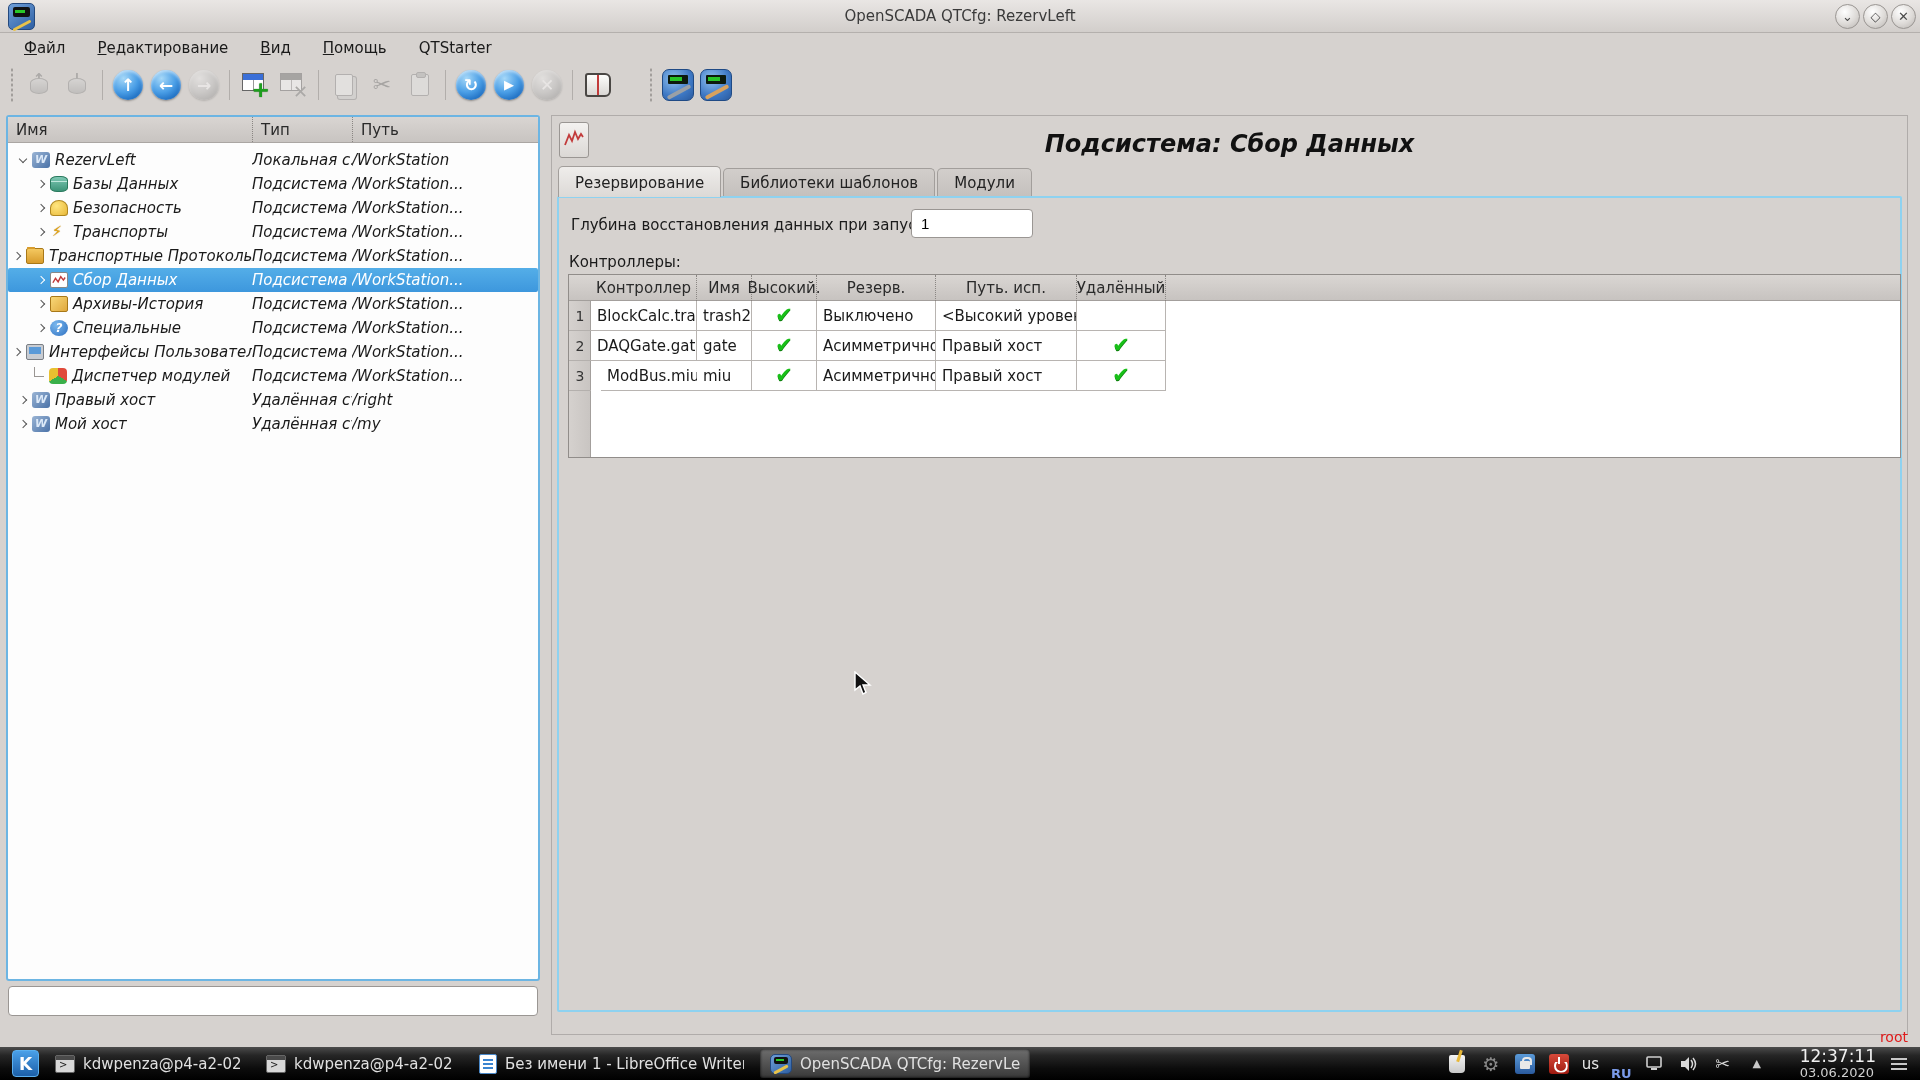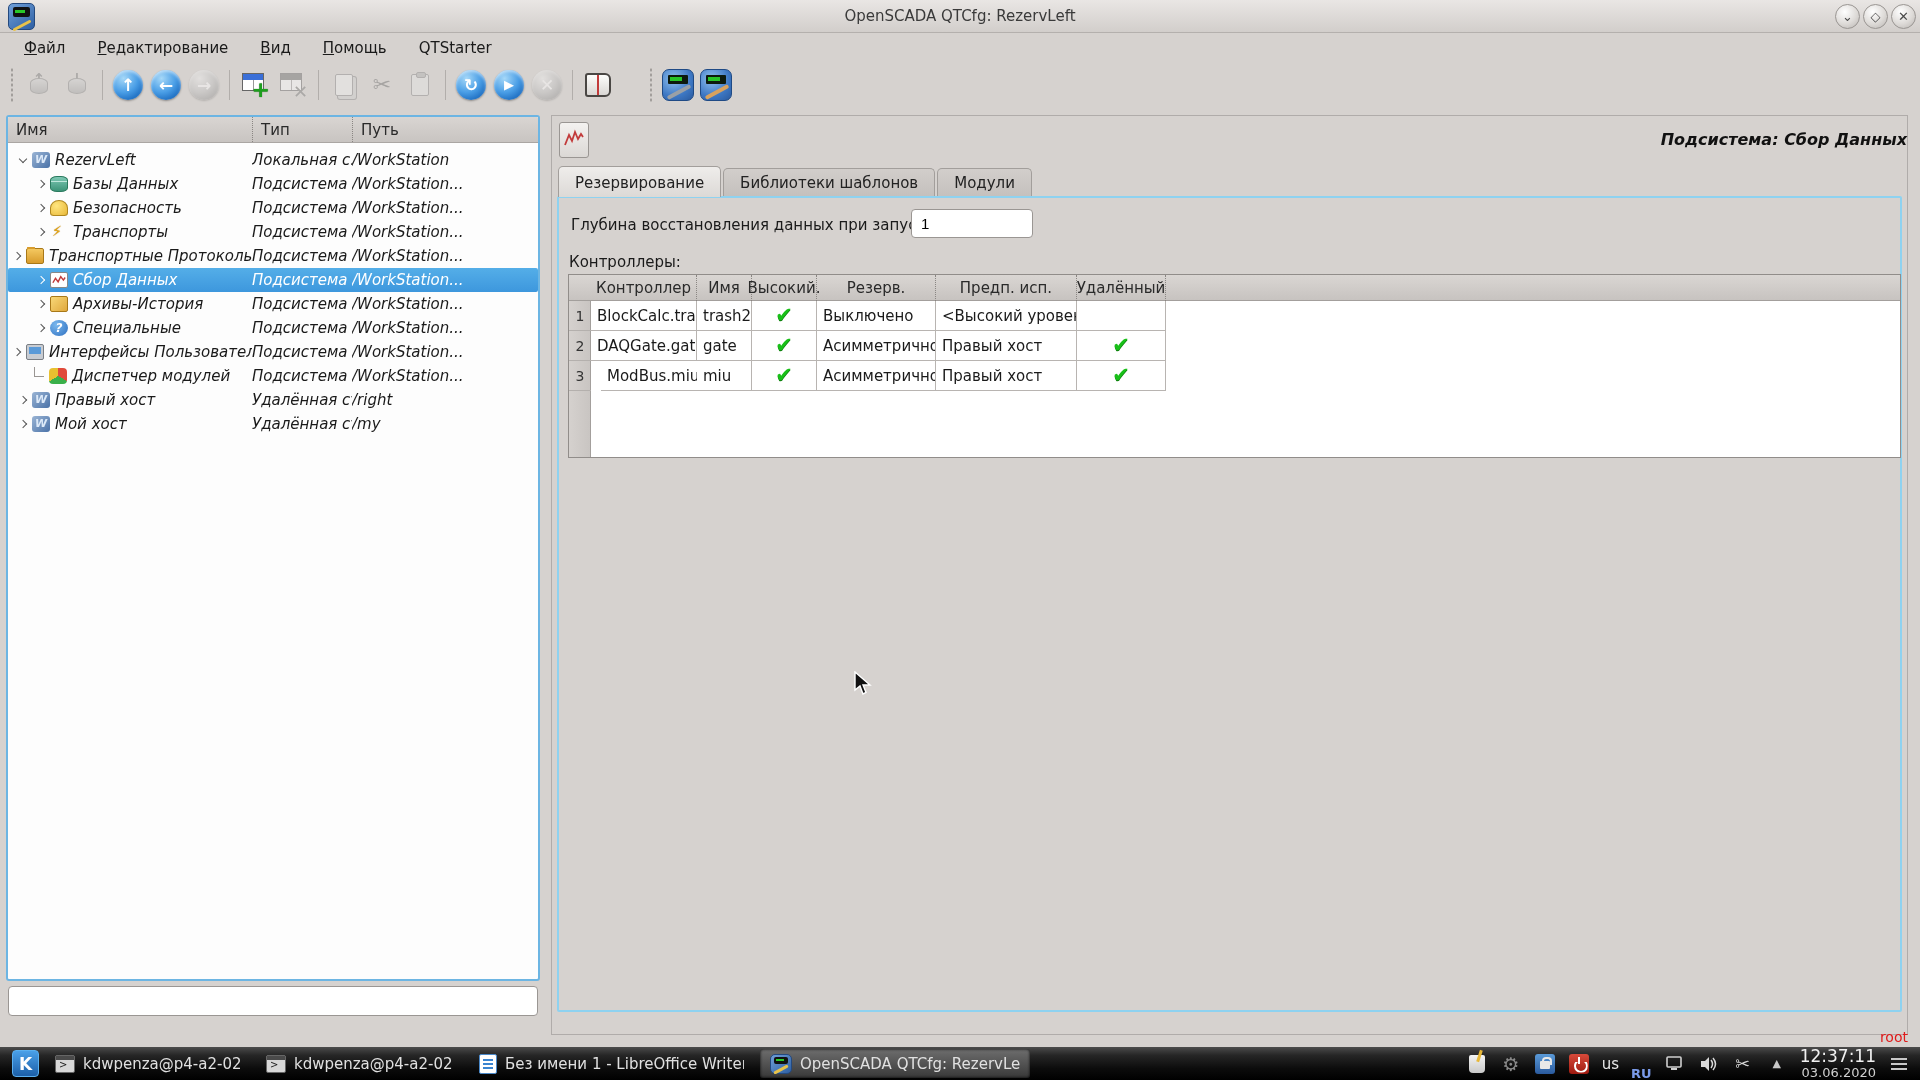--- a/index.html
+++ b/index.html
@@ -118,22 +118,22 @@
   .ic-mod { background:conic-gradient(#e04a3a 0 33%, #3ab04a 33% 66%, #e8c030 66%); border-radius:4px; }
   #treeinput { position:absolute; left:8px; top:986px; width:530px; height:30px;
     border:1px solid #9a9693; border-radius:4px; background:#fff; font-size:15px; padding:0 8px; }
 
   
   #rightpanel { position:absolute; left:551px; top:115px; width:1357px; height:920px;
     border:1px solid #b0acaa; background:#d6d2cf; }
   #wave-btn { position:absolute; left:7px; top:6px; width:30px; height:36px;
     background:linear-gradient(#f4f2f0,#dbd8d5); border:1px solid #9a9693; border-radius:3px;
     display:flex; align-items:center; justify-content:center; }
-  #panel-title { position:absolute; left:0; right:0; top:14px; text-align:right;
-    font-size:16px; font-weight:bold; font-style:italic; color:#111; }
+  #panel-title { position:absolute; left:0; right:0; top:14px; text-align:center;
+    font-size:24px; font-weight:bold; font-style:italic; color:#111; }
   #tabbar { position:absolute; left:6px; top:53px; display:flex; align-items:flex-end; height:28px; }
   .tab { padding:5px 16px 5px; font-size:15px; border:1px solid #a29e9b; border-bottom:none;
     border-radius:5px 5px 0 0; background:linear-gradient(#d2cecb,#c4c0bd); margin-right:2px; color:#222; }
   .tab.active { background:linear-gradient(#efedeb,#dcd9d6); padding-top:7px; position:relative; z-index:2; }
   #tabcontent { position:absolute; left:5px; right:5px; top:80px; height:816px;
     border:2px solid #8ed2f0; border-radius:2px; background:#d6d2cf; }
   #depth-label { position:absolute; left:12px; top:18px; font-size:15px; }
   #depth-input { position:absolute; left:352px; top:11px; width:122px; height:29px;
     border:1px solid #9a9693; border-radius:4px; background:#fff; font-size:15px; padding:0 9px; }
   #ctrl-label { position:absolute; left:10px; top:55px; font-size:15px; }
@@ -181,21 +181,21 @@
   .lockicon::before { content:""; position:absolute; left:7px; top:3px; width:6px; height:6px;
     border:2px solid #e8e8e8; border-bottom:none; border-radius:4px 4px 0 0; }
   .pwricon { width:20px; height:20px; background:linear-gradient(#d84a3a,#9e1a10); border-radius:3px; position:relative; }
   .pwricon::before { content:""; position:absolute; left:5px; top:5px; width:10px; height:10px;
     border:2px solid #fff; border-radius:50%; clip-path:polygon(0 25%,100% 25%,100% 100%,0 100%); }
   .pwricon::after { content:""; position:absolute; left:9px; top:3px; width:2px; height:7px; background:#fff; }
   .kbd { font-size:15px; color:#e8e8e8; }
   .kbd.ru { color:#7a9ae8; font-weight:bold; font-size:13px;margin-top:19px; }
   .scissors { color:#d8d8d8; font-size:18px; }
   .uptri { color:#c8c8c8; font-size:11px; }
-  #clock { text-align:right; line-height:1.05; }
+  #clock { line-height:1.05;margin-left:20px; }
   #clock .t { font-size:17px; color:#f0f0f0; }
   #clock .d { font-size:13px; color:#d0d0d0; }
   .hamb { width:16px; height:12px; border-top:2px solid #c8c8c8; border-bottom:2px solid #c8c8c8; position:relative; }
   .hamb::after { content:""; position:absolute; left:0; right:0; top:3px; height:2px; background:#c8c8c8; }
   #rootlbl { position:absolute; right:12px; top:1029px; color:#e01b1b; font-size:14px; }
   #cursor { position:absolute; left:854px; top:671px; z-index:99; }
 </style>
 </head>
 <body>
 
@@ -452,21 +452,21 @@
     <div id="depth-label">Глубина восстановления данных при запуске, часов:</div>
     <input id="depth-input" value="1" style="">
     <div id="ctrl-label">Контроллеры:</div>
 
     <div id="ctbl">
       <div id="ctbl-header">
         <div class="hcol" style="left:22px;width:106px">Контроллер</div>
         <div class="hcol" style="left:128px;width:55px">Имя</div>
         <div class="hcol" style="left:183px;width:65px">Высокий.</div>
         <div class="hcol" style="left:248px;width:119px">Резерв.</div>
-        <div class="hcol" style="left:367px;width:141px">Предп. исп.</div>
+        <div class="hcol" style="left:367px;width:141px">Путь. исп.</div>
         <div class="hcol" style="left:508px;width:89px">Удалённый</div>
       </div>
       <div id="vstrip"></div>
 
       <div class="rownum" style="top:26px">1</div>
       <div class="cell" style="left:22px;top:26px;width:106px">BlockCalc.trash2</div>
       <div class="cell" style="left:128px;top:26px;width:55px">trash2</div>
       <div class="cell center" style="left:183px;top:26px;width:65px">
           <span class="check">✔</span>
         </div>

